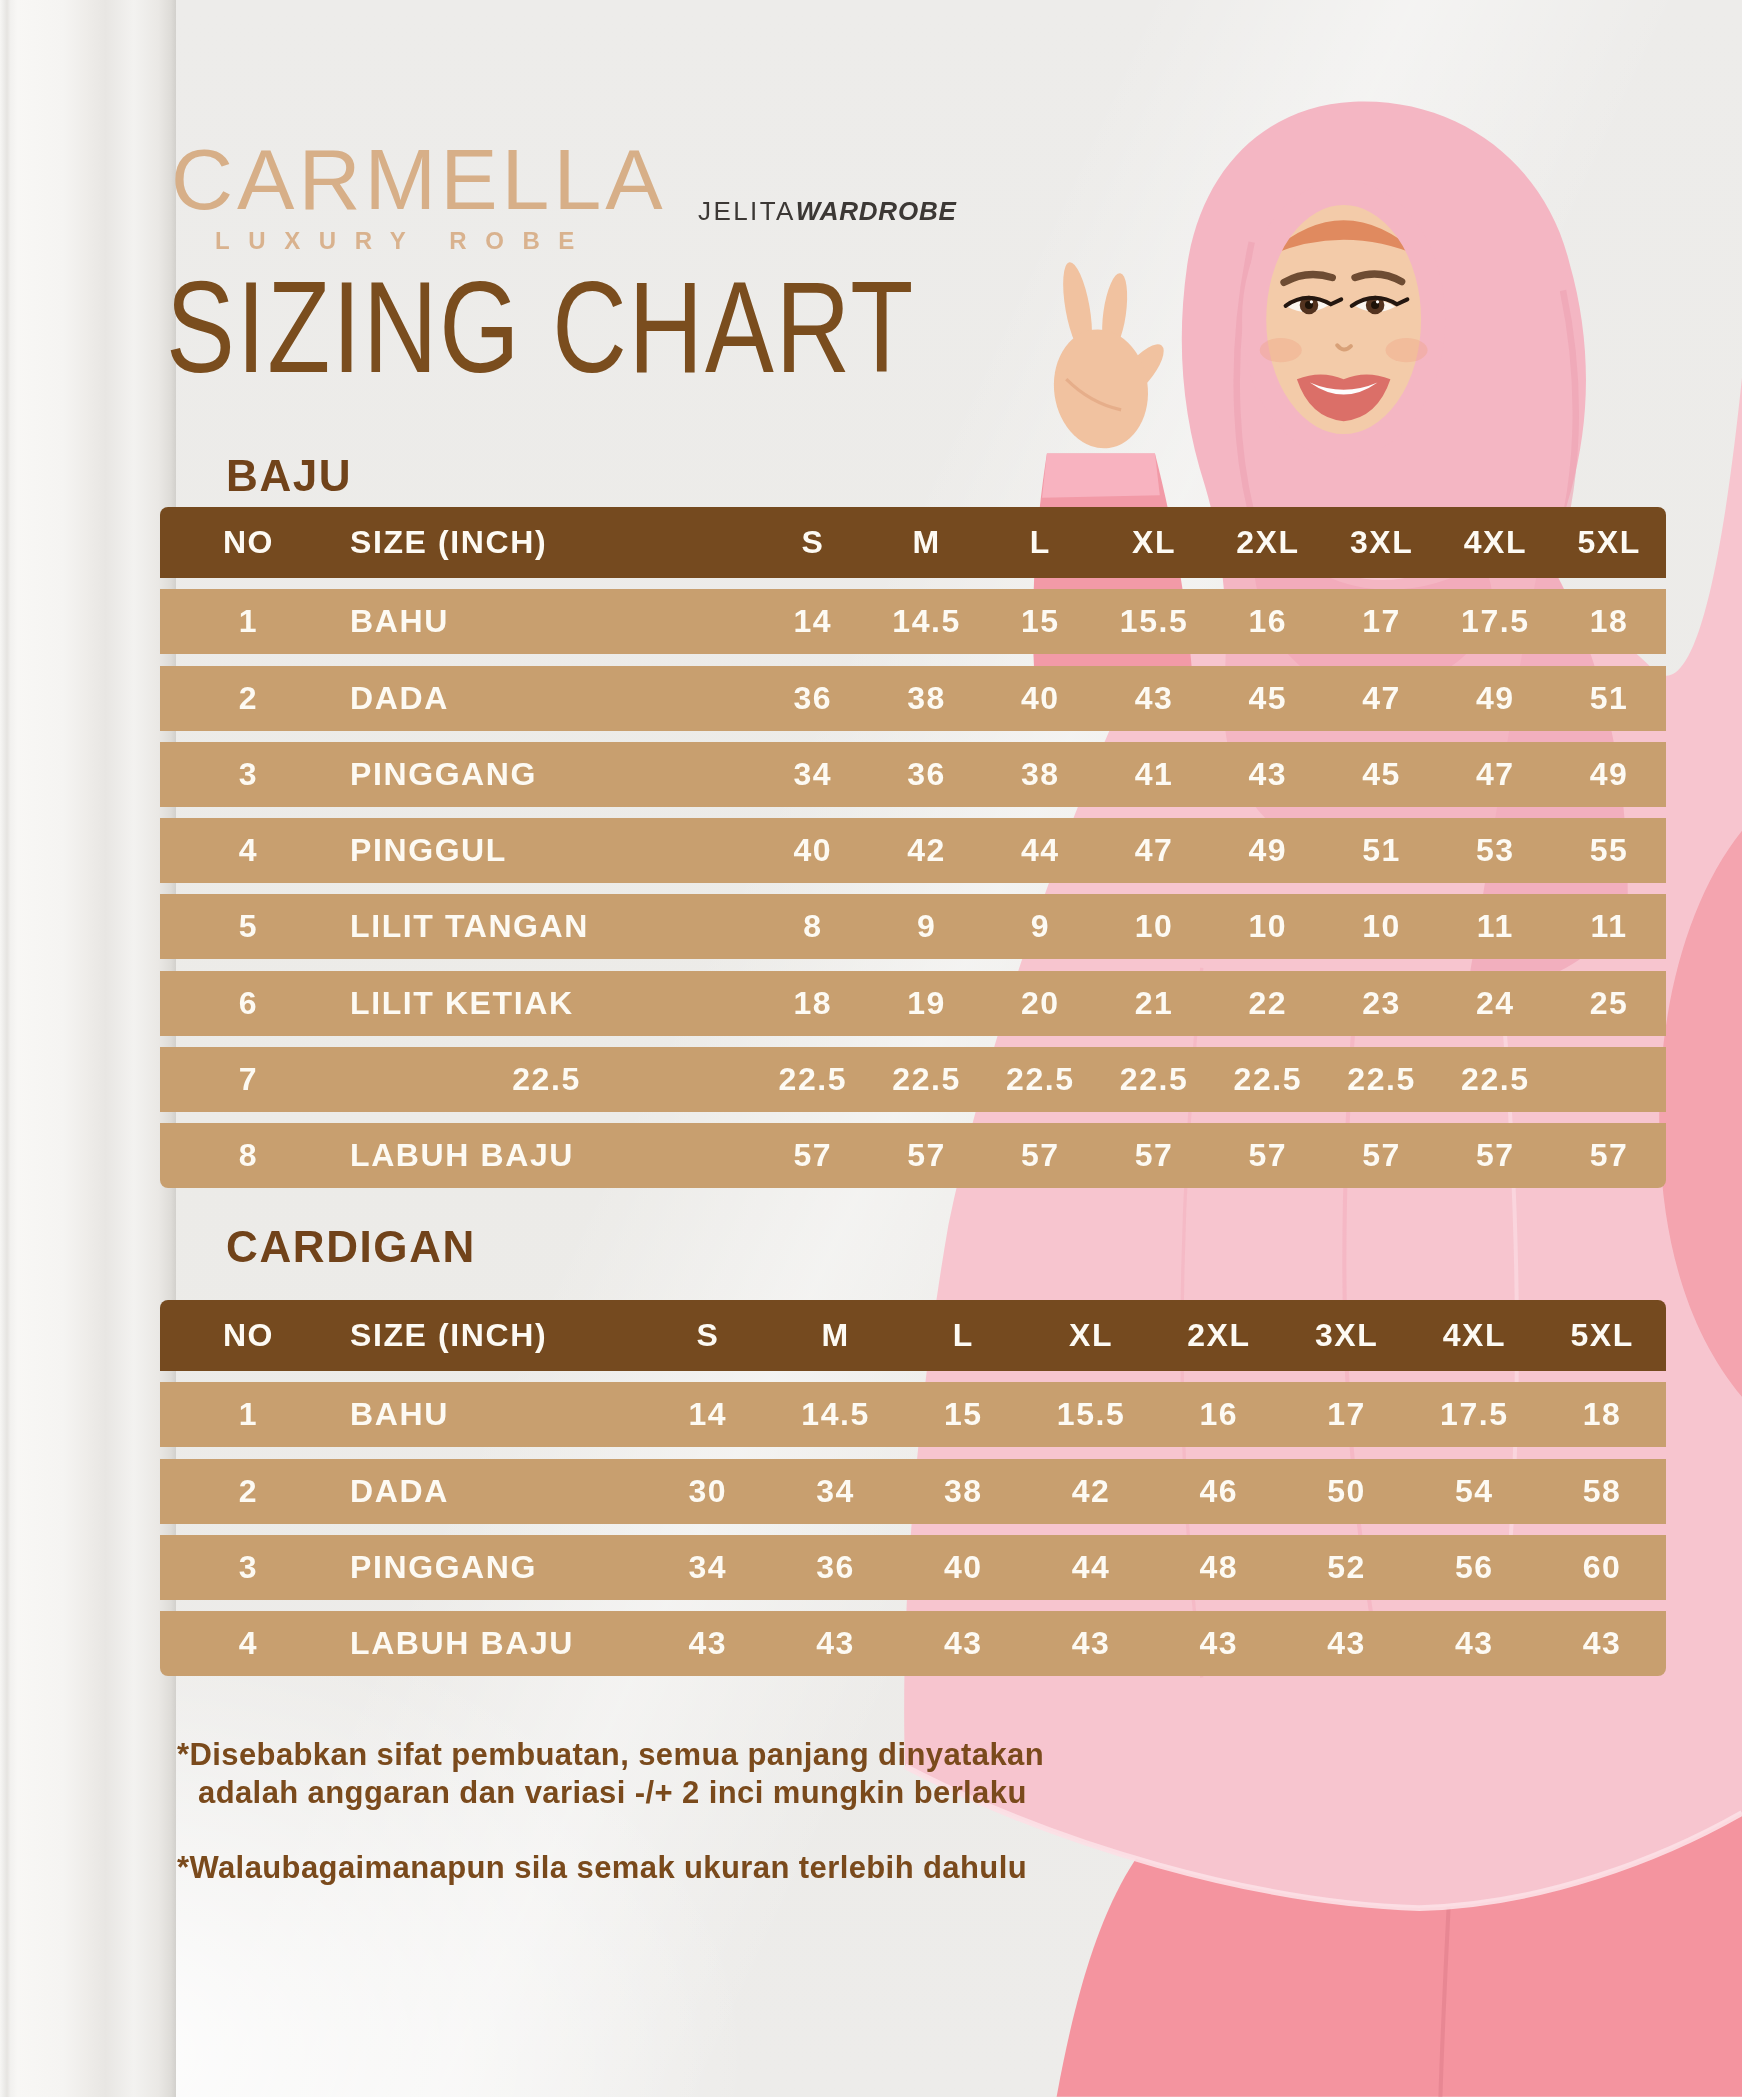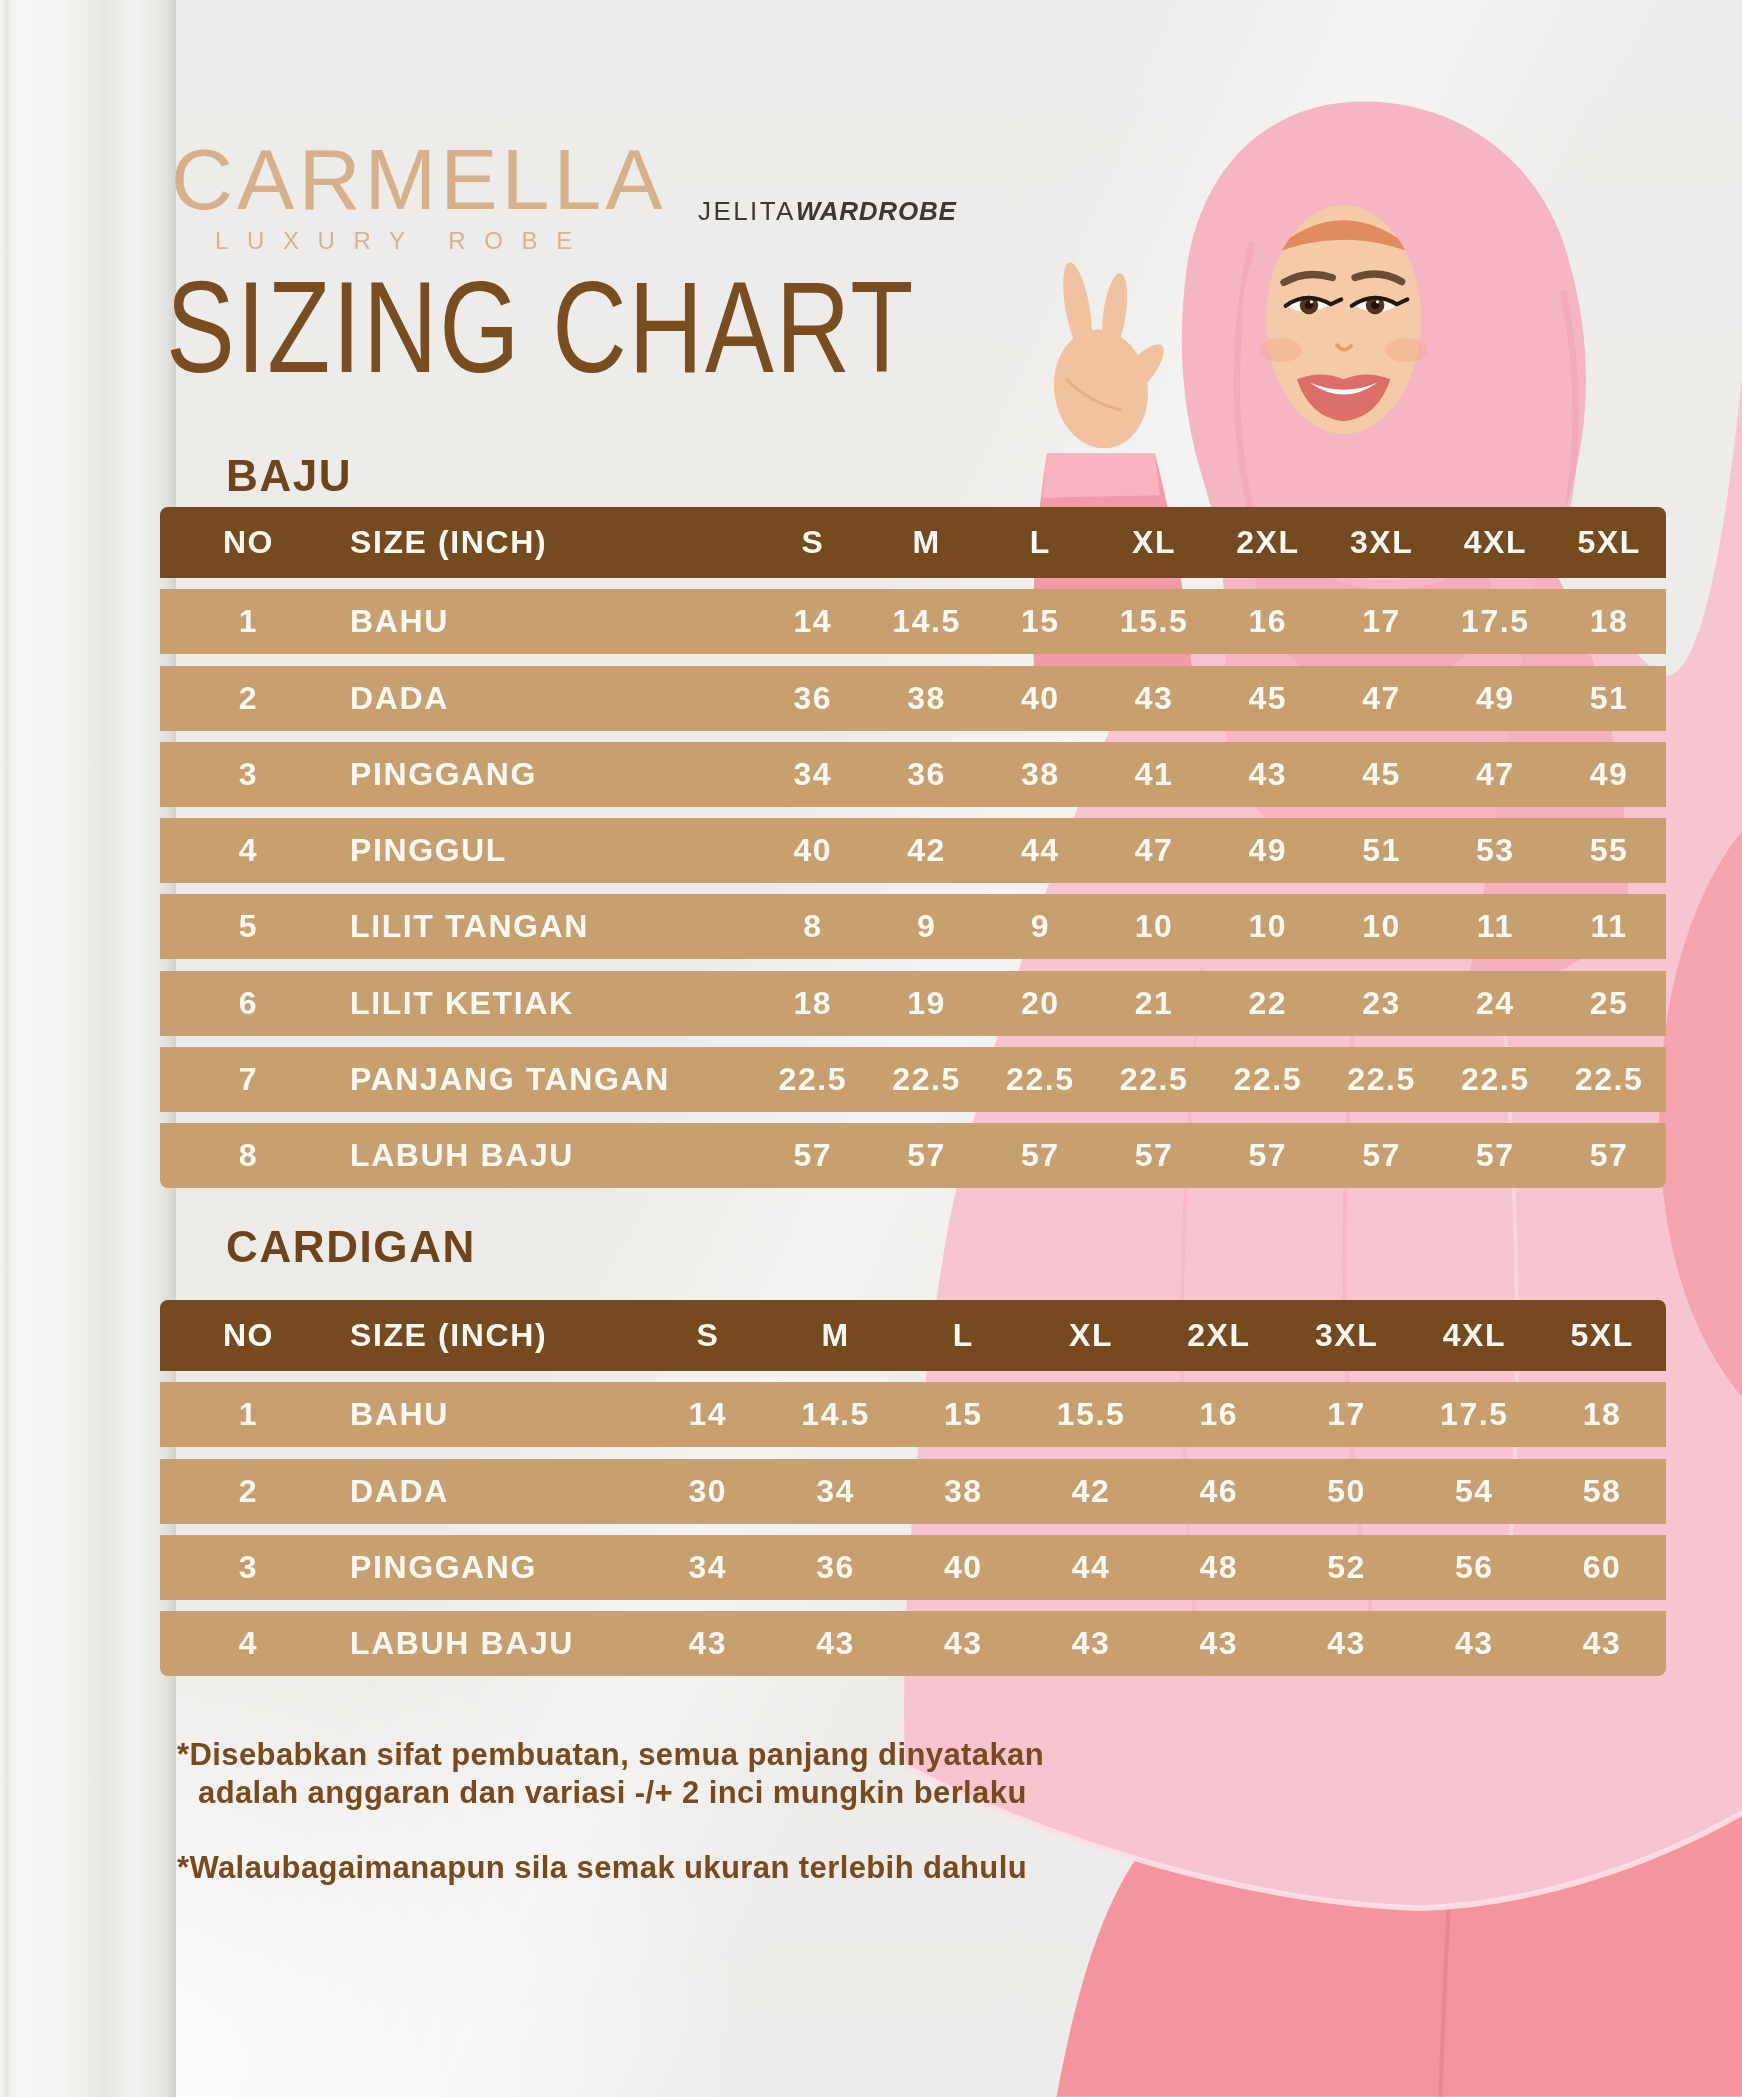--- a/index.html
+++ b/index.html
@@ -23,21 +23,21 @@
   }
   .model{position:absolute;top:0;right:0;width:887px;height:2097px}
 
   .logo{
     position:absolute;left:171px;top:136px;margin:0;
     font-size:86px;font-weight:400;letter-spacing:4px;
     color:#D7AF88;line-height:1;white-space:nowrap;
   }
   .logo-sub{
     position:absolute;left:215px;top:229px;margin:0;
-    font-size:24px;font-weight:400;letter-spacing:18.6px;
+    font-size:24px;font-weight:700;letter-spacing:18.6px;
     color:#D9B28E;line-height:1;white-space:nowrap;
   }
   .partner{
     position:absolute;left:682px;top:182px;margin:16px;
     font-size:26px;color:#3C3835;letter-spacing:2.4px;line-height:1;white-space:nowrap;
   }
   .partner .b{font-weight:bold;font-style:italic;letter-spacing:0.8px}
   .title{
     position:absolute;left:166px;top:257px;margin:0;
     font-size:129px;font-weight:400;color:#7A4D1E;letter-spacing:2.4px;
@@ -243,21 +243,20 @@
       <div class="cell val">19</div>
       <div class="cell val">20</div>
       <div class="cell val">21</div>
       <div class="cell val">22</div>
       <div class="cell val">23</div>
       <div class="cell val">24</div>
       <div class="cell val">25</div>
     </div>
     <div class="trow tdata">
       <div class="cell no">7</div>
-      <div class="cell lbl">PANJANG TANGAN</div>
       <div class="cell val">22.5</div>
       <div class="cell val">22.5</div>
       <div class="cell val">22.5</div>
       <div class="cell val">22.5</div>
       <div class="cell val">22.5</div>
       <div class="cell val">22.5</div>
       <div class="cell val">22.5</div>
       <div class="cell val">22.5</div>
     </div>
     <div class="trow tdata">

